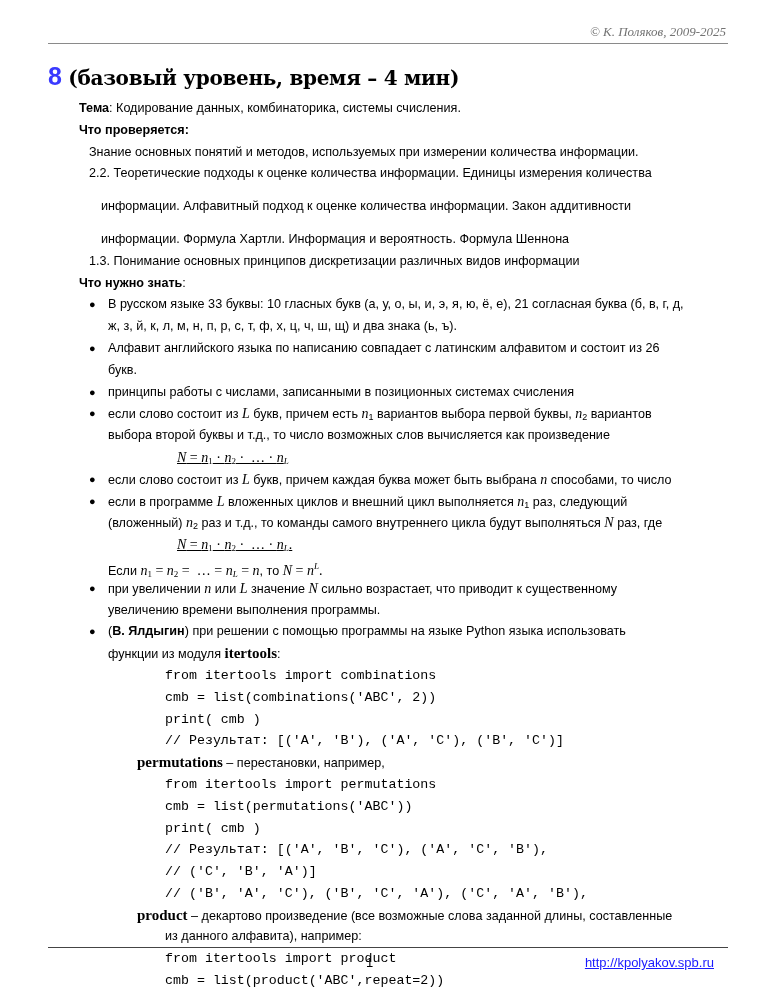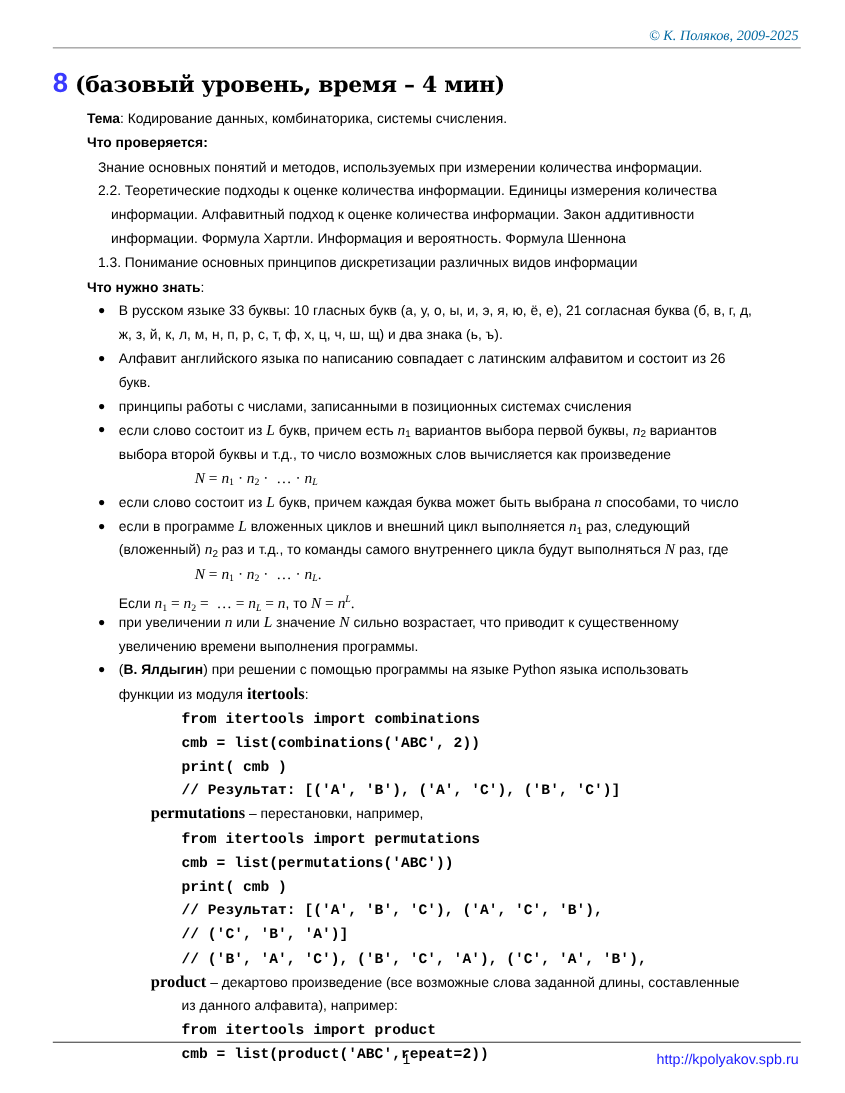--- a/index.html
+++ b/index.html
@@ -1,45 +1,45 @@
 <!DOCTYPE html>
 <html><head>
 <meta charset="utf-8">
 <style>
   html, body { margin: 0; padding: 0; background: #ffffff; }
   body { width: 768px; height: 994px; position: relative; overflow: hidden;
          font-family: "Liberation Sans", "DejaVu Sans", sans-serif; color: #000; }
   .page-header { position: absolute; top: 24px; right: 42px; font-family: "Liberation Serif", serif;
-                 font-style: italic; font-size: 13px; color: #0369a1; }
+                 font-style: italic; font-size: 13px; color: #737373; }
   .header-rule { position: absolute; top: 43px; left: 48px; width: 680px; height: 0;
                  border-top: 1.5px solid #8a8a8a; }
   .task-heading { position: absolute; top: 62px; left: 48px; font-family: "DejaVu Serif", serif;
                   font-weight: bold; font-size: 20px; letter-spacing: -0.3px; white-space: nowrap; }
   .task-number { color: #3a3aff; font-family: "Liberation Sans", sans-serif; font-size: 25px; }
   .content { position: absolute; top: 98px; left: 79px; width: 650px; font-size: 12.6px; line-height: 21.8px; }
   .line { white-space: nowrap; height: 21.8px; }
   .b { font-weight: bold; }
   .ind1 { padding-left: 10px; }
-  .ind2 { padding-left: 22px; }
+  .ind2 { padding-left: 22px; margin-top: 11px; }
   .bullet-item { position: relative; padding-left: 29px; }
   .bullet-dot { position: absolute; left: 10px; top: 0; font-size: 11px; }
   .formula { font-family: "Liberation Serif", serif; font-size: 14px; }
-  .formula-line { padding-left: 69px; }
+  .formula-line { padding-left: 69px; text-decoration: underline; }
   i.m { font-family: "Liberation Serif", serif; font-size: 14px; }
   sub, sup { font-size: 9px; }
   sub { vertical-align: -2px; }
   sup { vertical-align: 6px; }
   .mono { font-family: Liberation Serif, serif; font-weight: bold; font-size: 15px; }
   .code-label { padding-left: 58px; }
-  .code-line { padding-left: 86px; font-family: "Liberation Mono", monospace; font-weight: bold;
+  .code-line { padding-left: 86px; font-family: "Liberation Mono", monospace; font-weight: normal;
                font-size: 13.3px; white-space: pre; }
   .cont { padding-left: 86px; }
   .footer-rule { position: absolute; top: 947px; left: 48px; width: 680px; border-top: 1.5px solid #444; }
   .page-number { position: absolute; top: 955px; left: 366px; font-size: 13px; }
-  .footer-link { position: absolute; top: 955px; right: 42px; font-size: 13px; color: #1a1aff; }
+  .footer-link { position: absolute; top: 955px; right: 54px; font-size: 13px; color: #1a1aff; text-decoration: underline; }
 </style>
 </head>
 <body>
 
 <div class="page-header">© К. Поляков, 2009-2025</div>
 <div class="header-rule"></div>
 
 <div class="task-heading">
   <span class="task-number">8</span>
   <span>(базовый уровень, время – 4 мин)</span>

